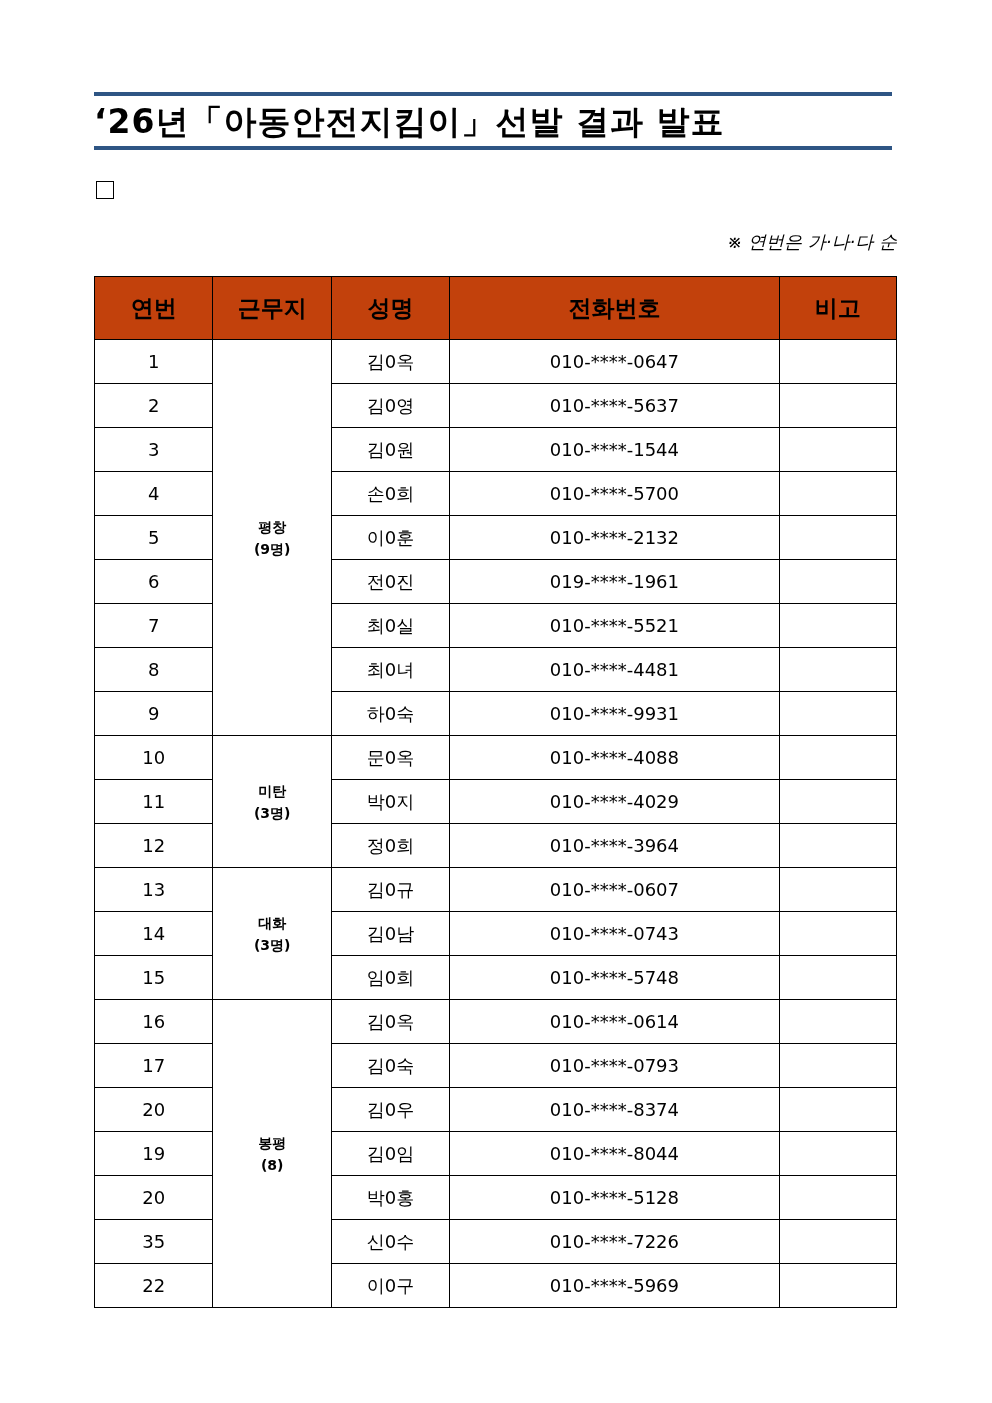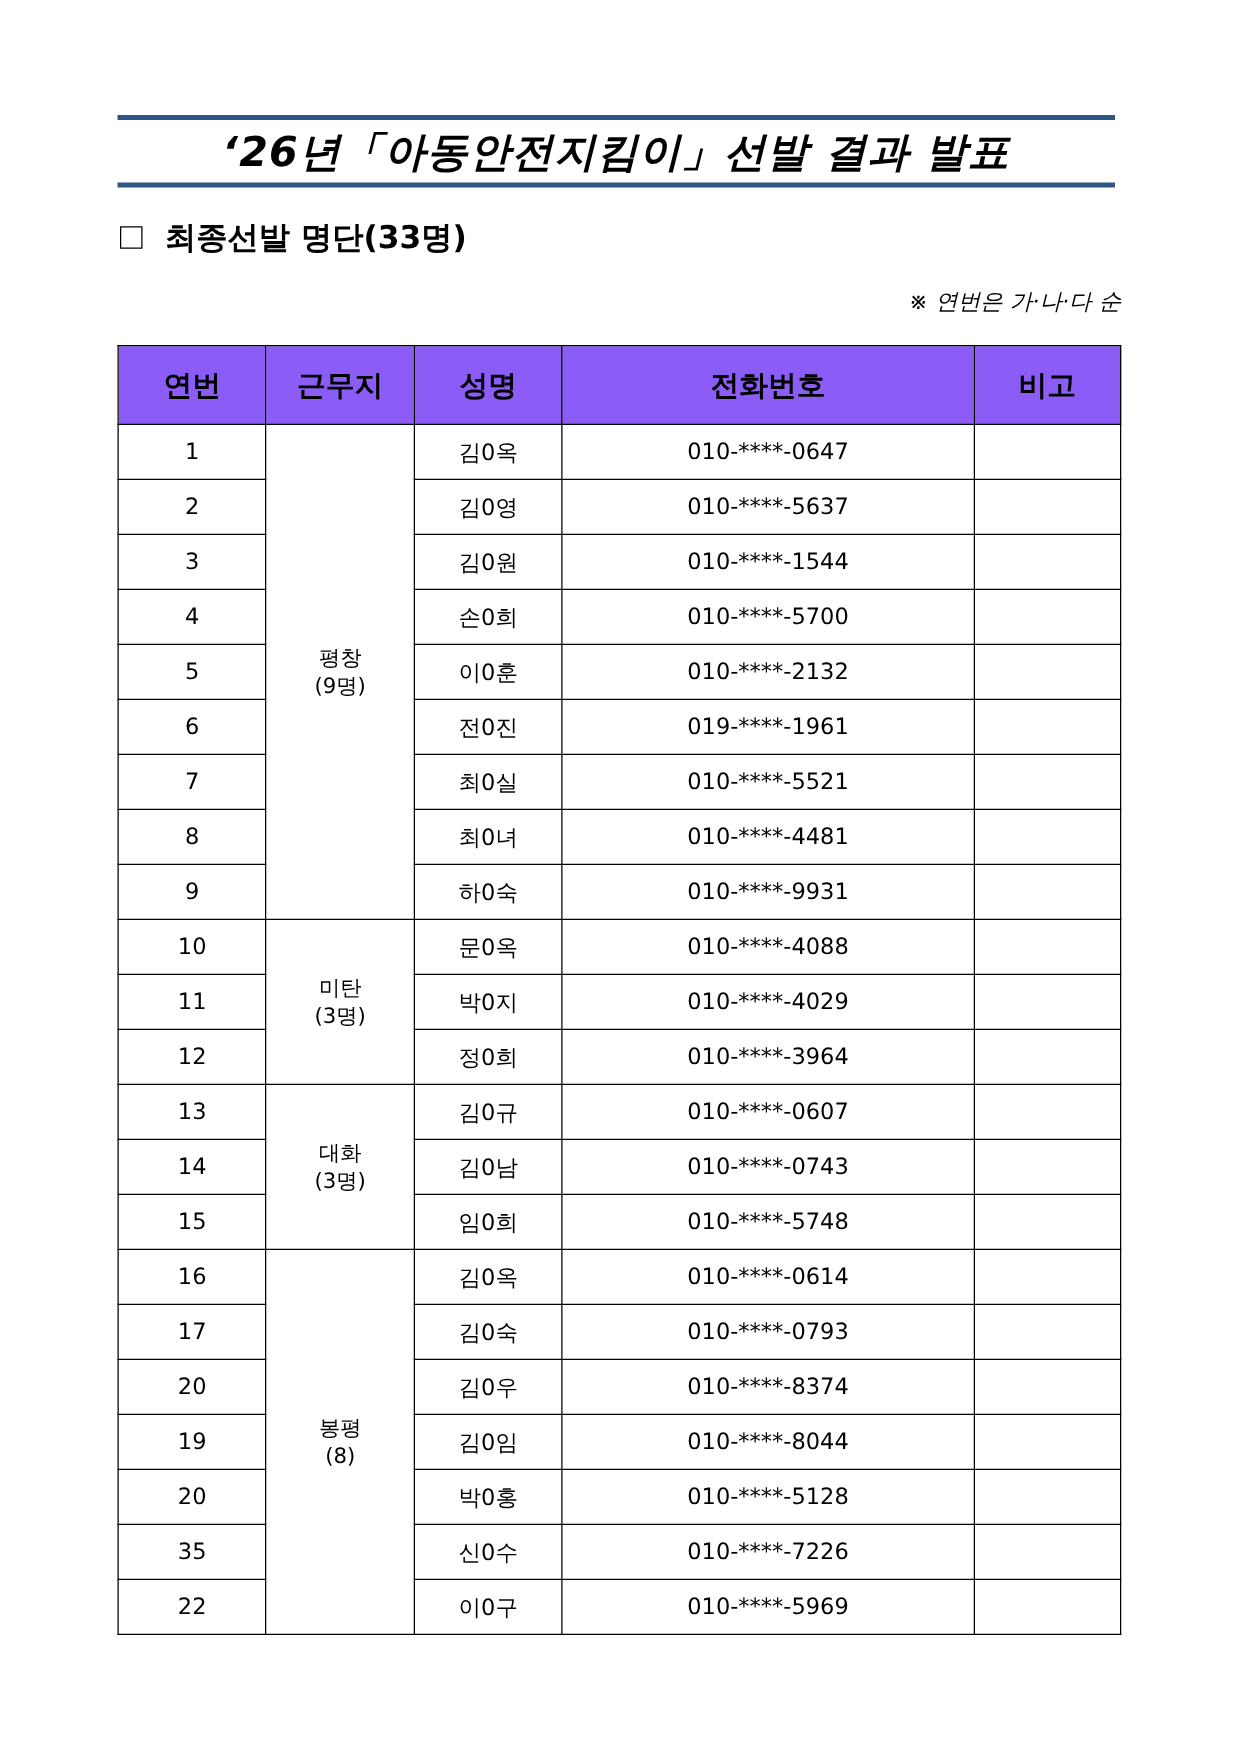--- a/index.html
+++ b/index.html
@@ -1,43 +1,42 @@
 <!DOCTYPE html>
 <html><head>
 <meta charset="utf-8">
 <style>
   html, body { margin: 0; padding: 0; background: #ffffff; }
   body { width: 992px; height: 1403px; position: relative; font-family: "DejaVu Sans", "Liberation Sans", sans-serif; color: #000; }
   .title-wrap { position: absolute; left: 94px; top: 92px; width: 798px; height: 58px; }
   .title-line { position: absolute; left: 0; width: 798px; height: 4px; background: #2e5584; }
   .title-line.top { top: 0; }
   .title-line.bottom { top: 54px; }
-  .title-text { position: absolute; left: 0; width: 798px; top: 6px; height: 48px; line-height: 48px; text-align: center; font-size: 33px; font-weight: bold; letter-spacing: 1px; font-style: italic; }
+  .title-text { position: absolute; left: 0; width: 798px; top: 6px; height: 48px; line-height: 48px; font-size: 33px; font-weight: bold; letter-spacing: 1px; }
   .section { position: absolute; left: 96px; top: 172px; height: 36px; line-height: 36px; font-size: 25px; font-weight: bold; display: flex; align-items: center; }
   .section .box { display: inline-block; width: 18px; height: 18px; border: 1.5px solid #000; margin-right: 18px; box-sizing: border-box; }
   .note { position: absolute; right: 95px; top: 228px; font-size: 18px; line-height: 28px; font-style: italic; }
   table { position: absolute; left: 94px; top: 276px; border-collapse: collapse; table-layout: fixed; width: 803px; }
   th, td { border: 1px solid #000; text-align: center; vertical-align: middle; padding: 0; }
-  th { background: #8b5cf6; height: 62px; font-size: 23px; font-weight: bold; }
+  th { background: #c2410c; height: 62px; font-size: 23px; font-weight: bold; }
   td { height: 43px; font-size: 18px; }
-  td.region { font-weight: normal; font-size: 17px; line-height: 22px; }
+  td.region { font-weight: bold; font-size: 14px; line-height: 22px; }
   .col1 { width: 118px; } .col2 { width: 118px; } .col3 { width: 118px; } .col4 { width: 328px; } .col5 { width: 117px; }
 </style>
 </head>
 <body>
 
 <div class="title-wrap">
   <div class="title-line top"></div>
   <div class="title-text">‘26년「아동안전지킴이」선발 결과 발표</div>
   <div class="title-line bottom"></div>
 </div>
 
 <div class="section">
   <span class="box"></span>
-  <span>최종선발 명단(33명)</span>
 </div>
 
 <div class="note">※ 연번은 가·나·다 순</div>
 
 <table>
   <colgroup>
     <col class="col1">
       <col class="col2">
       <col class="col3">
       <col class="col4">

